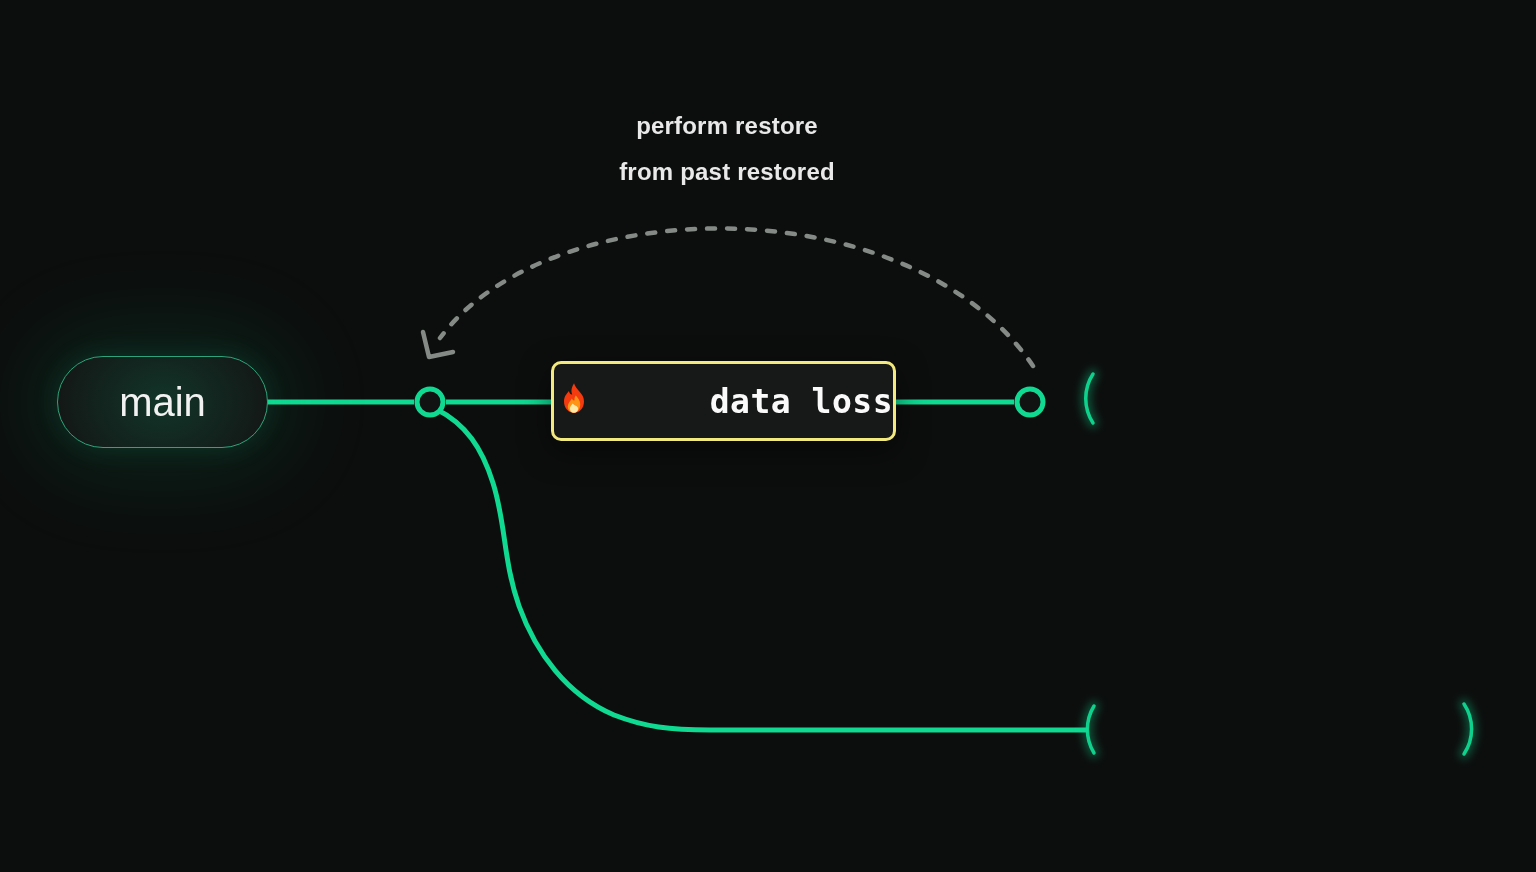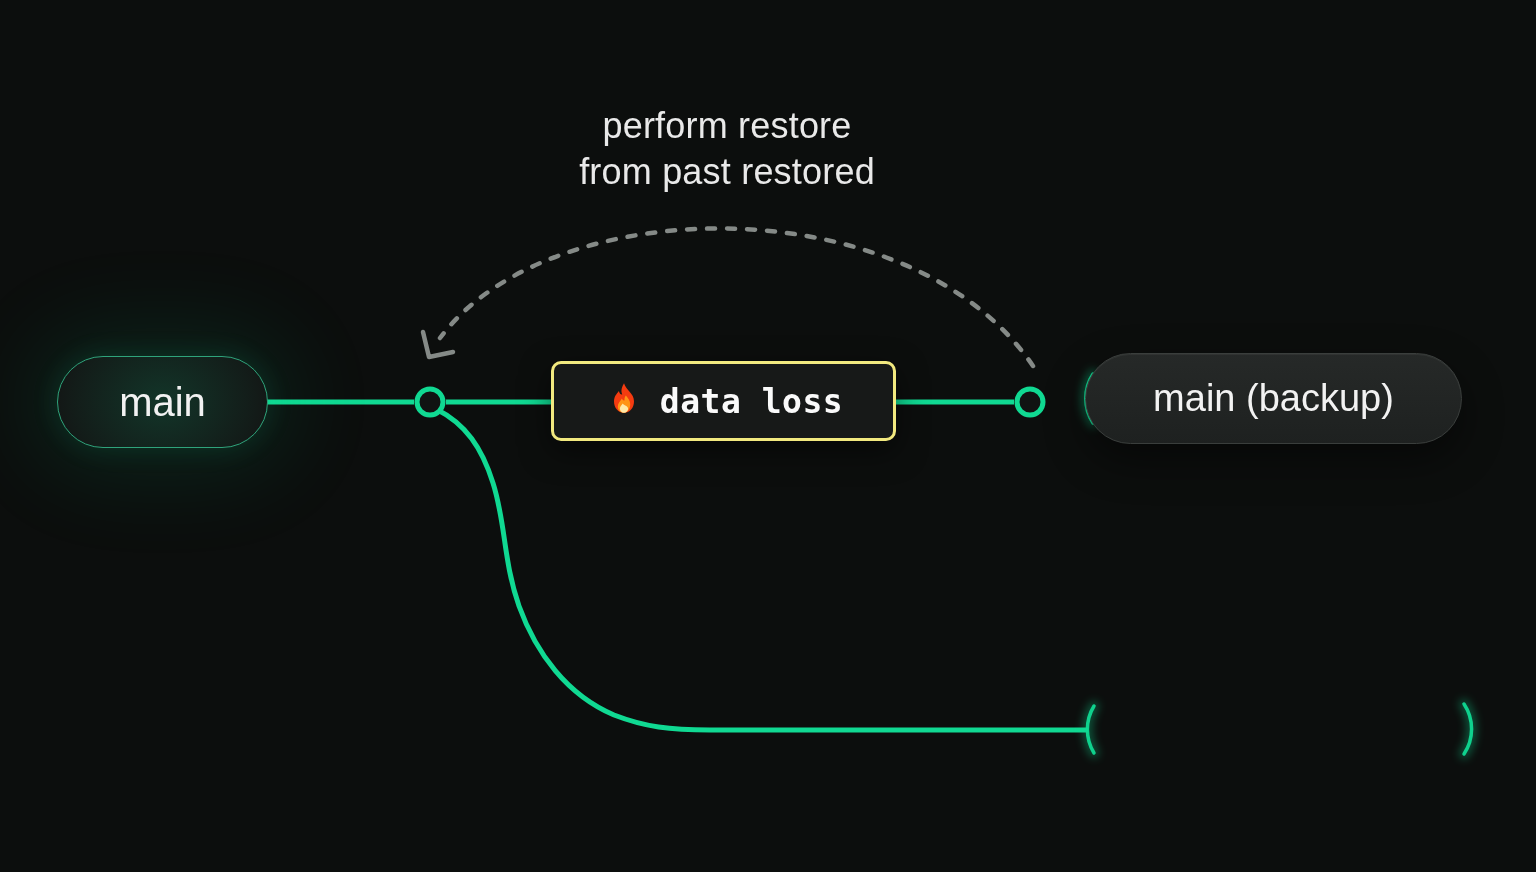--- a/index.html
+++ b/index.html
@@ -20,23 +20,23 @@
     position:relative;
   }
   .stage{position:absolute;inset:0;width:1536px;height:872px;}
 
   
   .caption{
     position:absolute;
     left:430px;top:103px;width:594px;
     text-align:center;
     color:var(--caption-text);
-    font-size:36px;
+    font-size:24px;
     line-height:46px;
-    font-weight:400;
+    font-weight:700;
     letter-spacing:.2px;
   }
 
   
   svg.connectors{position:absolute;left:0;top:0;width:1536px;height:872px;pointer-events:none;}
   .line-green{stroke:var(--accent-green);stroke-width:5;fill:none;}
   .node-ring{fill:#101312;stroke:var(--accent-green);stroke-width:5;}
   .dashed-arc{stroke:var(--dashed-gray);stroke-width:4.5;fill:none;stroke-dasharray:8 12;stroke-linecap:round;}
   .arrowhead{stroke:var(--dashed-gray);stroke-width:4.5;fill:none;stroke-linecap:round;stroke-linejoin:round;}
   .edge-accent{stroke:var(--accent-green);stroke-width:3.5;fill:none;stroke-linecap:round;opacity:.95;}
@@ -65,21 +65,21 @@
     background:linear-gradient(180deg,#262928 0%,#1e2120 100%);
     box-shadow:0 16px 42px rgba(0,0,0,.45), inset 0 1px 0 rgba(255,255,255,.05);
   }
   .pill-backup{left:1085px;top:353px;width:377px;height:91px;}
   .pill-restored{left:1086px;top:683px;width:386px;height:91px;}
 
   
   .event-badge{
     position:absolute;
     left:551px;top:361px;width:345px;height:80px;
-    display:flex;align-items:center;justify-content:center;gap:16px;
+    display:flex;align-items:center;justify-content:space-between;gap:16px;
     background:#171918;
     border:3px solid var(--event-border-yellow);
     border-radius:10px;
     box-shadow:0 10px 30px rgba(0,0,0,.5);
   }
   .event-label{
     font-family:"DejaVu Sans Mono", monospace;
     font-weight:700;
     font-size:33px;
     color:#fafafa;
@@ -127,23 +127,20 @@
     <g>
       <path class="edge-accent-glow" d="M 1464 704 A 45 45 0 0 1 1464 754" filter="blur(4px)"></path>
       <path class="edge-accent" d="M 1464 704 A 45 45 0 0 1 1464 754"></path>
     </g>
   </svg>
 
   <div class="pill pill-main">
     <span>main</span>
   </div>
 
-  <div class="pill pill-gray pill-backup">
-    <span>main (backup)</span>
-  </div>
 
 
   <div class="event-badge">
     <svg class="fire" viewBox="0 0 36 36">
       <path d="M18 2 C 20 8.5 27 11 27 18.2 C 27 24.4 23 28.6 18 28.6 C 13 28.6 9 24.4 9 18.2
                C 9 14.2 11.2 11.8 13.4 9 C 14 11.5 15.4 12.7 16.4 12.1 C 14.7 8.2 16.6 4.6 18 2 Z" fill="#f43b10"></path>
       <path d="M18 28.6 C 14.8 28.6 12.4 26 12.4 22.9 C 12.4 19.9 14.7 18.3 16.1 15.8
                C 16.7 17.3 17.7 17.9 18.5 17.4 C 18.2 15.5 19 14 19.7 13.1
                C 21.6 15.6 23.6 17.8 23.6 21 C 23.6 25.2 21.2 28.6 18 28.6 Z" fill="#ff9416"></path>
       <path d="M18 28.6 C 15.9 28.6 14.3 27 14.3 25 C 14.3 23.1 15.7 22 16.9 20.3

